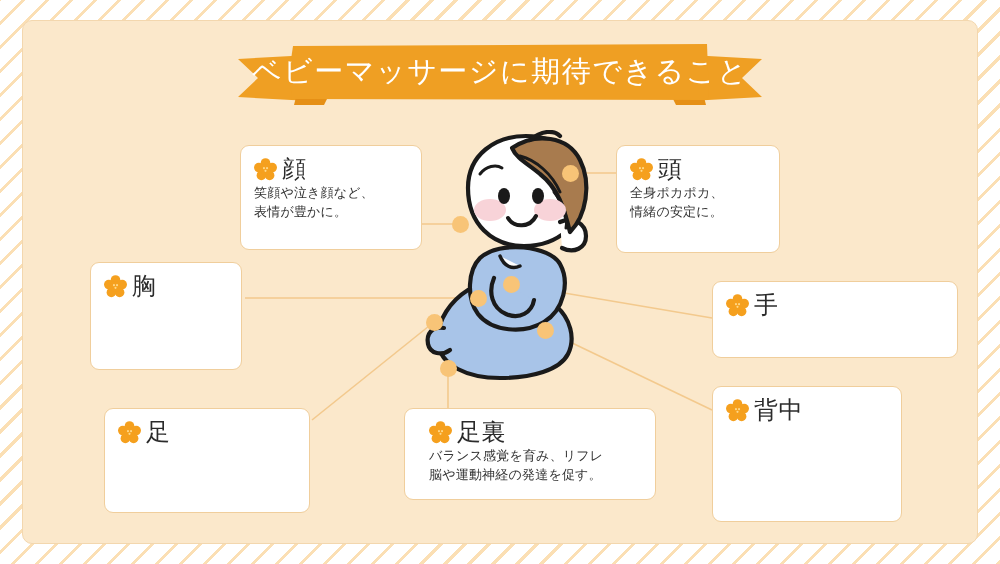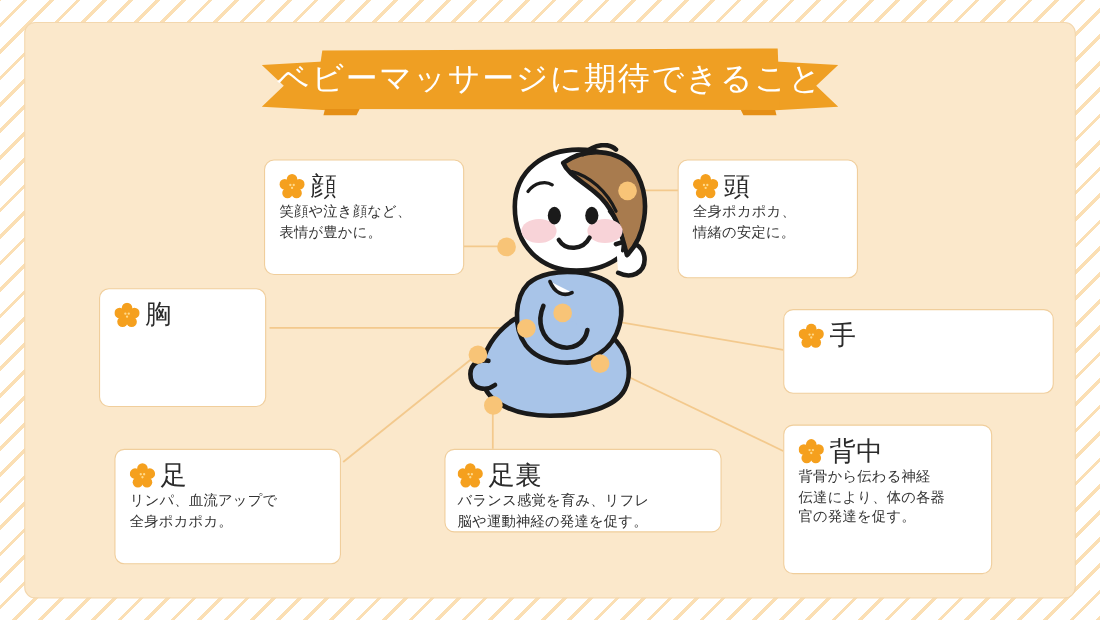--- a/index.html
+++ b/index.html
@@ -303,23 +303,20 @@
             <circle cx="12" cy="12" r="5.6"></circle>
         </g>
         <g fill="#ffd98a">
           <circle cx="10.4" cy="10.6" r="1.1"></circle>
             <circle cx="13.6" cy="10.6" r="1.1"></circle>
           <circle cx="12" cy="13.4" r="1.1"></circle>
         </g>
       </svg>
       <span class="card-title">背中</span>
     </div>
-    <div class="card-body">背骨から伝わる神経
-伝達により、体の各器
-官の発達を促す。</div>
   </div>
 
   <div class="card" style="left:104px; top:408px; width:206px; height:105px;">
     <div class="card-head">
       <svg class="flower" width="23" height="23" viewBox="0 0 24 24">
         <g fill="#f5a01e">
           <circle cx="12" cy="5.2" r="5"></circle>
             <circle cx="19" cy="10" r="5"></circle>
           <circle cx="16.3" cy="18.2" r="5"></circle>
             <circle cx="7.7" cy="18.2" r="5"></circle>
@@ -327,25 +324,23 @@
             <circle cx="12" cy="12" r="5.6"></circle>
         </g>
         <g fill="#ffd98a">
           <circle cx="10.4" cy="10.6" r="1.1"></circle>
             <circle cx="13.6" cy="10.6" r="1.1"></circle>
           <circle cx="12" cy="13.4" r="1.1"></circle>
         </g>
       </svg>
       <span class="card-title">足</span>
     </div>
-    <div class="card-body">リンパ、血流アップで
-全身ポカポカ。</div>
-  </div>
-
-  <div class="card" style="left:404px; top:408px; width:252px; height:76px; padding-left:11px;">
+  </div>
+
+  <div class="card" style="left:404px; top:408px; width:252px; height:92px; padding-left:24px;">
     <div class="card-head">
       <svg class="flower" width="23" height="23" viewBox="0 0 24 24">
         <g fill="#f5a01e">
           <circle cx="12" cy="5.2" r="5"></circle>
             <circle cx="19" cy="10" r="5"></circle>
           <circle cx="16.3" cy="18.2" r="5"></circle>
             <circle cx="7.7" cy="18.2" r="5"></circle>
           <circle cx="5" cy="10" r="5"></circle>
             <circle cx="12" cy="12" r="5.6"></circle>
         </g>

